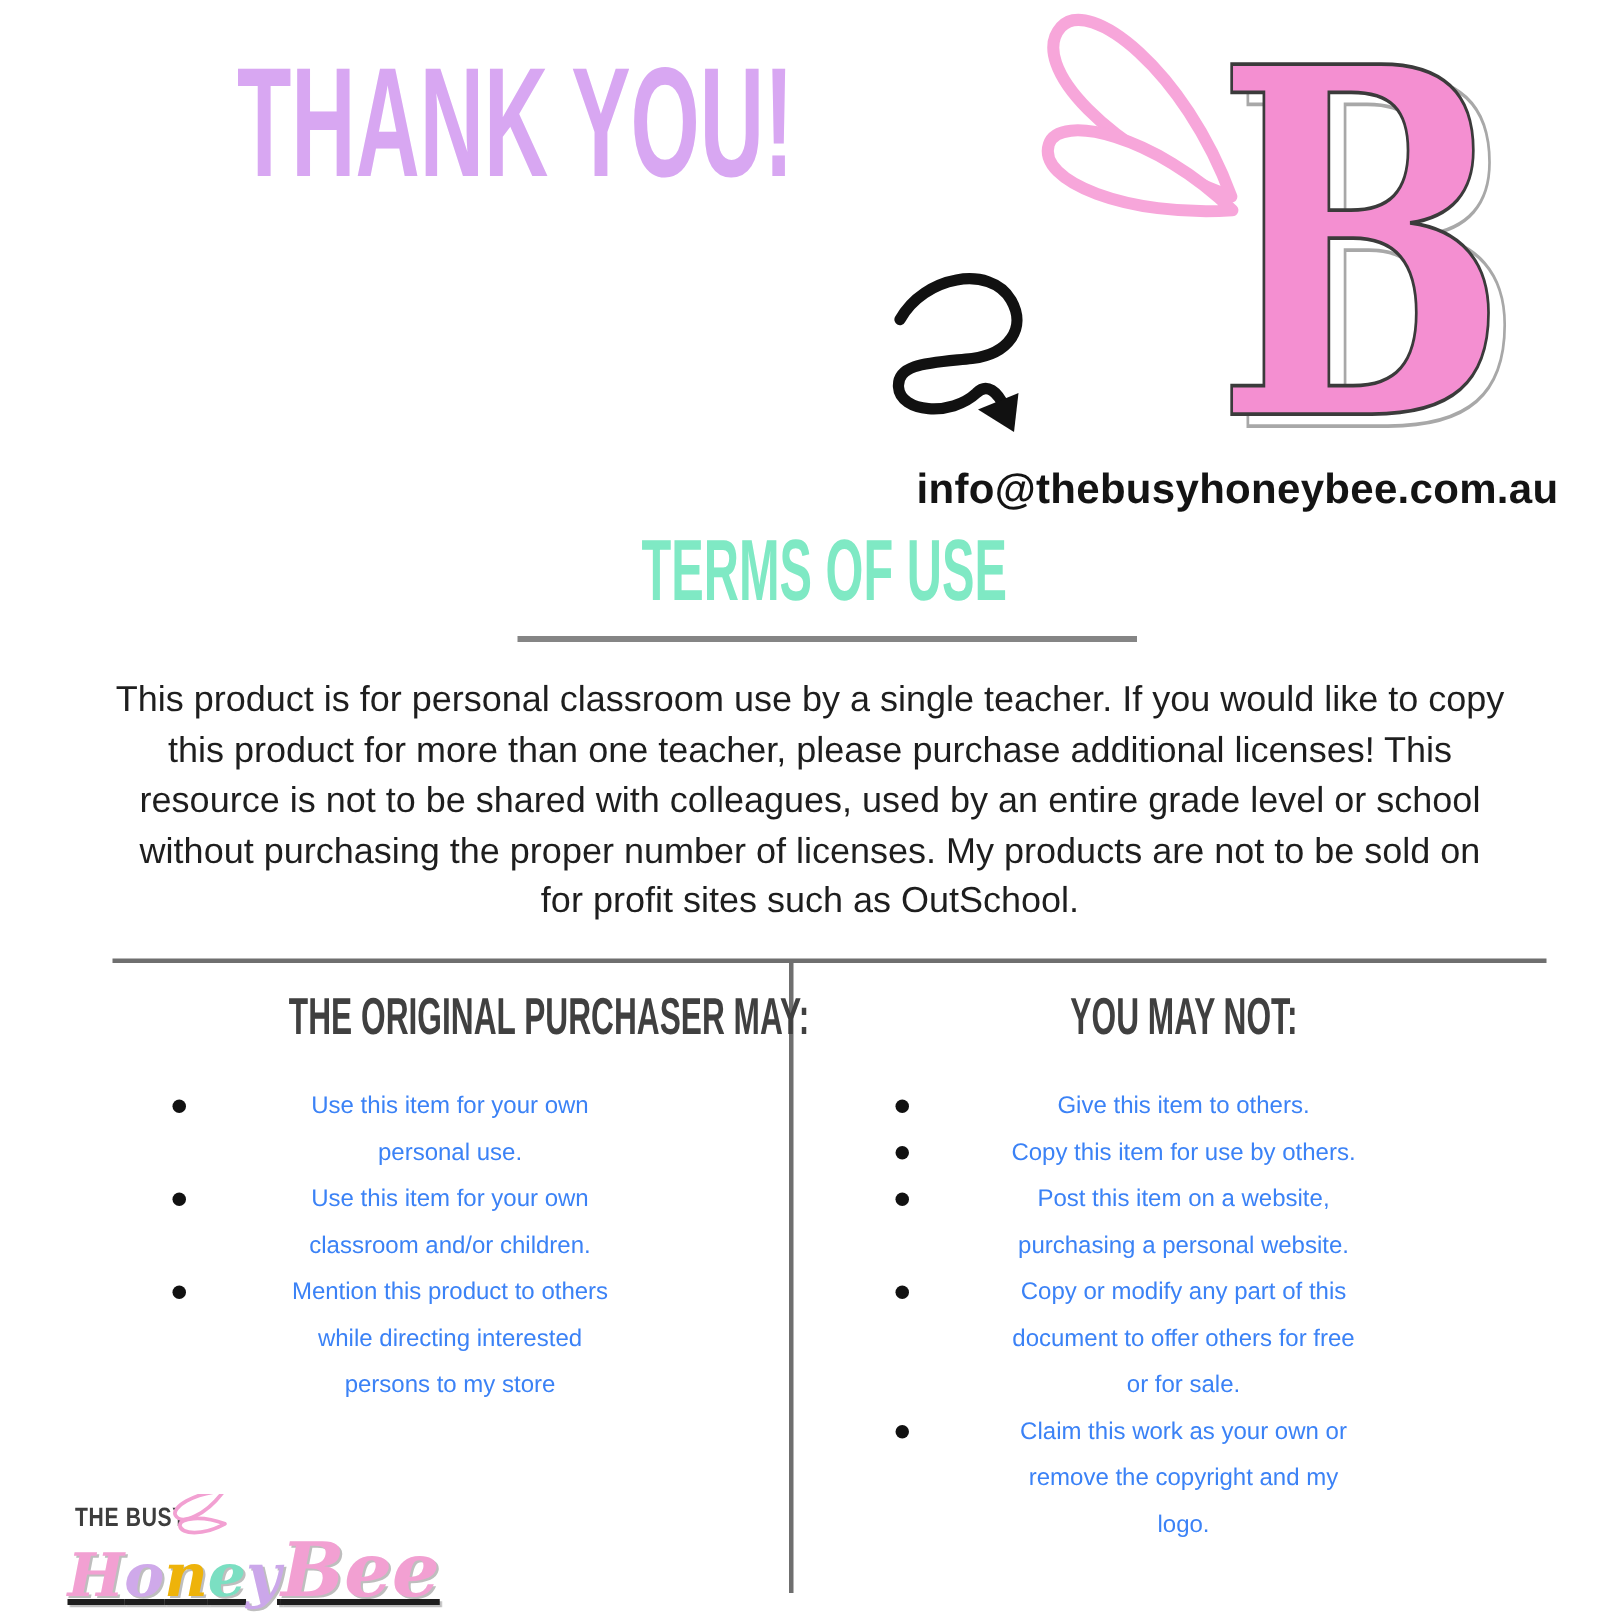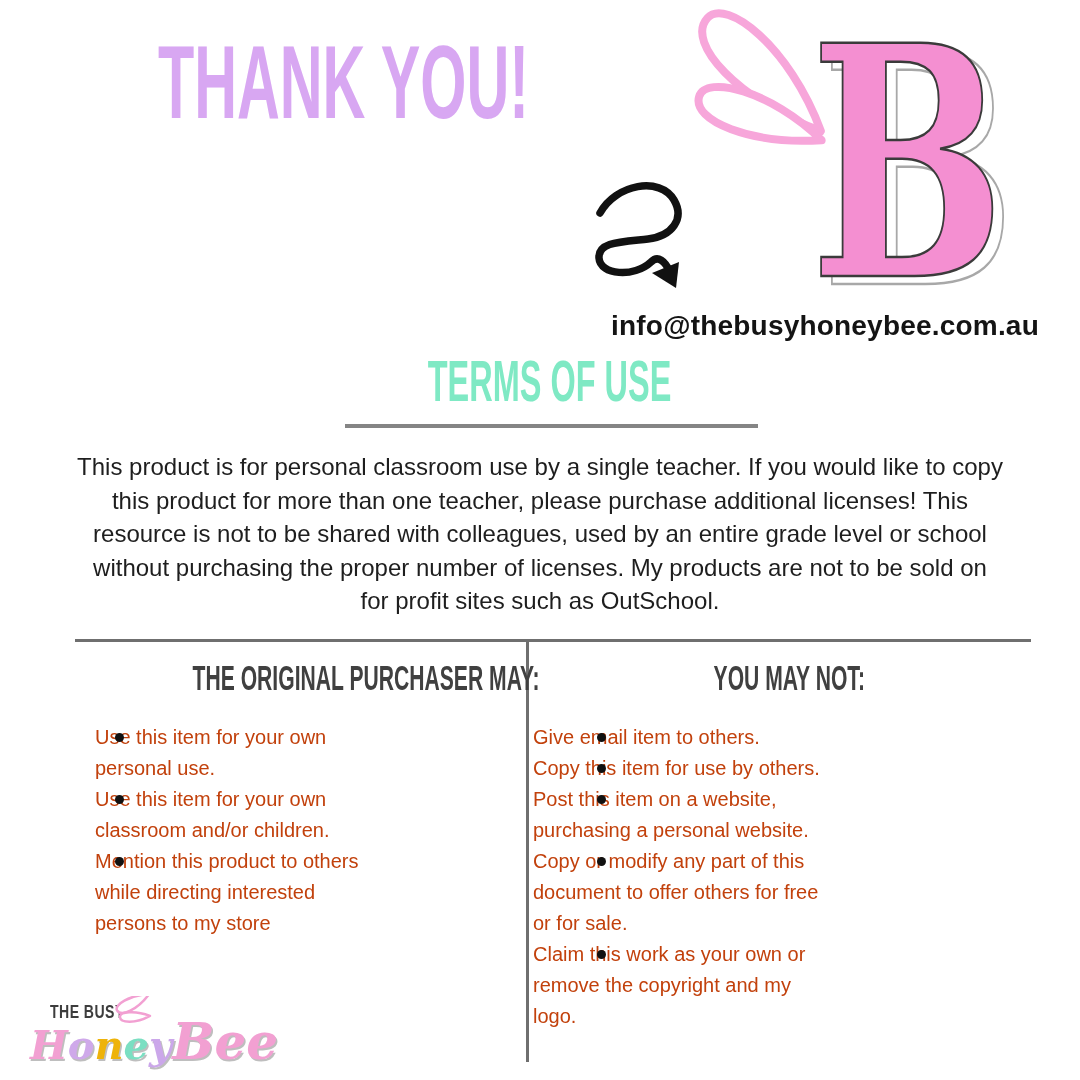--- a/index.html
+++ b/index.html
@@ -47,41 +47,41 @@
   .col{position:absolute;top:660px;}
   .col-left{left:95px;width:410px;}
   .col-right{left:533px;width:512px;}
   .col-heading{
     margin:0;text-align:center;font-size:33px;line-height:36px;font-weight:800;
     color:#404040;white-space:nowrap;
   }
   .col-heading .cond{display:inline-block;transform:scale(0.64,1.05);transform-origin:center;}
   .bullet-list{list-style:none;margin:26px 0 0 0;padding:0;}
   .bullet-item{
-    position:relative;font-size:20px;line-height:31px;
-    color:#c2410c;white-space:pre-line;
+    position:relative;text-align:center;font-size:16px;line-height:31px;
+    color:#3b82f6;white-space:pre-line;
   }
   .bullet-item::before{
     content:"";position:absolute;width:9px;height:9px;border-radius:50%;background:#111;
     top:11px;
   }
   .col-left .bullet-item::before{left:20px;}
   .col-right .bullet-item::before{left:64px;}
   
   .logo{position:absolute;left:28px;top:998px;width:240px;height:82px;}
   .logo-top{
     position:absolute;left:22px;top:6px;margin:0;font-size:16px;font-weight:800;
     color:#3d3d3d;letter-spacing:0.5px;white-space:nowrap;
     transform:scale(0.88,1.1);transform-origin:left center;
   }
   .logo-wings-svg{position:absolute;left:84px;top:-2px;}
   .logo-script{
-    position:absolute;left:2px;top:10px;margin:0;white-space:nowrap;
+    position:absolute;left:2px;top:10px;margin:15px;white-space:nowrap;
     font-family:"DejaVu Serif",serif;font-style:italic;font-weight:bold;
-    font-size:40px;line-height:68px;text-shadow:1.5px 1.5px 0 rgba(125,125,125,0.5);
+    font-size:40px;line-height:47px;text-shadow:1.5px 1.5px 0 rgba(125,125,125,0.5);text-decoration:underline;
   }
   .logo-script .bee{font-size:50px;}
 </style>
 </head>
 <body>
 
 <div class="page">
 
   <h1 class="thank-title"><span class="cond">THANK YOU!</span></h1>
 
@@ -124,21 +124,21 @@
 classroom and/or children.</li>
         <li class="bullet-item">Mention this product to others
 while directing interested
 persons to my store</li>
       </ul>
   </section>
 
   <section class="col col-right">
     <h3 class="col-heading"><span class="cond">YOU MAY NOT:</span></h3>
     <ul class="bullet-list">
-        <li class="bullet-item">Give email item to others.</li>
+        <li class="bullet-item">Give this item to others.</li>
         <li class="bullet-item">Copy this item for use by others.</li>
         <li class="bullet-item">Post this item on a website,
 purchasing a personal website.</li>
         <li class="bullet-item">Copy or modify any part of this
 document to offer others for free
 or for sale.</li>
         <li class="bullet-item">Claim this work as your own or
 remove the copyright and my
 logo.</li>
       </ul>

